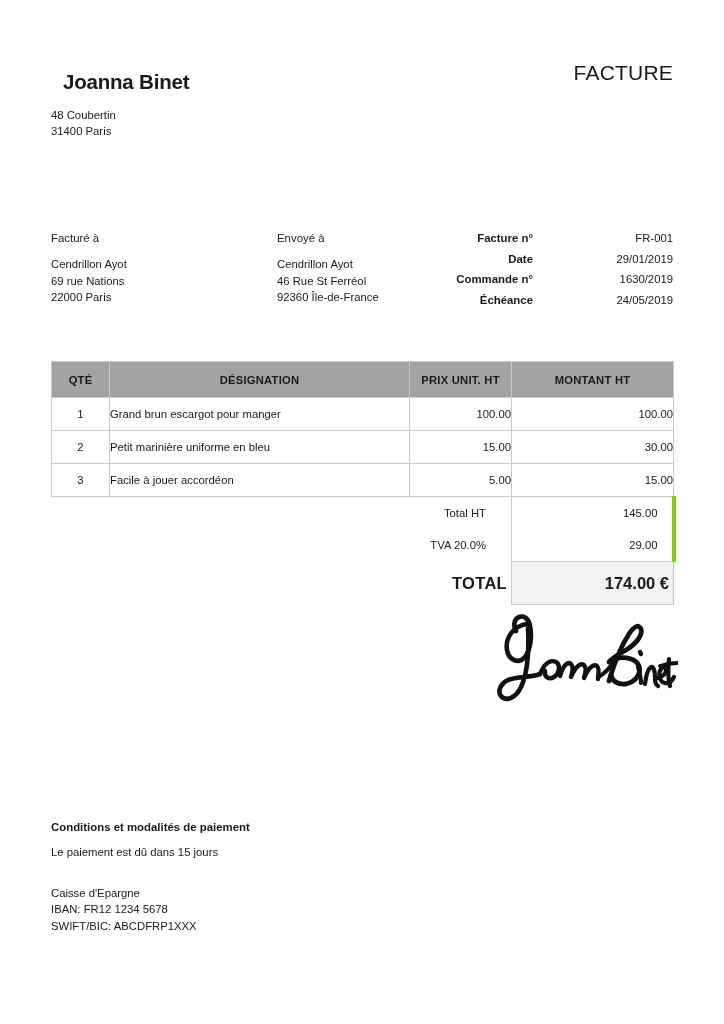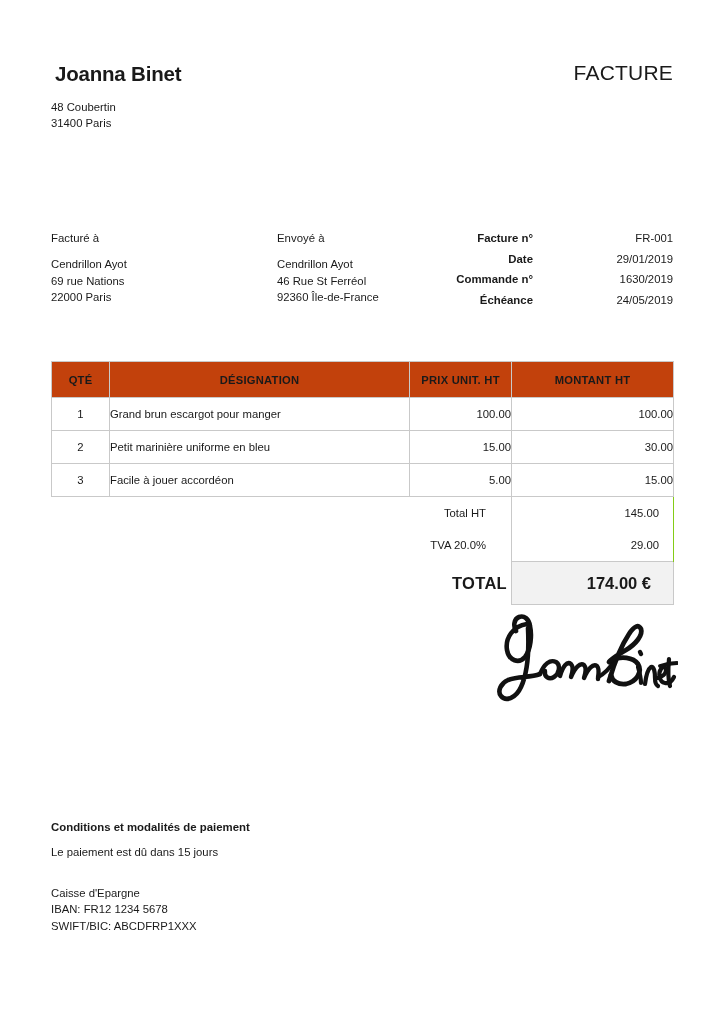--- a/index.html
+++ b/index.html
@@ -30,21 +30,21 @@
     left: 51px;
     top: 60px;
     right: 51px;
     height: 100px;
   }
   .company-name {
     font-size: 20.5px;
     font-weight: bold;
     letter-spacing: -0.2px;
     line-height: 1;
-    margin: 4px;
+    margin: 12px;
   }
   .company-addr {
     margin-top: 14px;
     font-size: 11.3px;
     line-height: 16.5px;
   }
   .doc-title {
     position: absolute;
     right: 0;
     top: 1px;
@@ -113,21 +113,21 @@
     border-collapse: collapse;
     table-layout: fixed;
   }
   .items th, .items td {
     border: 1px solid #c9c9c9;
     font-size: 11.3px;
     padding: 0;
     vertical-align: middle;
   }
   .items thead th {
-    background: #c2410c;
+    background: #a3a3a3;
     font-weight: bold;
     font-size: 11.2px;
     height: 35px;
     letter-spacing: 0.25px;
     text-align: center;
   }
   .col-qty   { width: 58px; }
   .col-desc  { width: 300px; }
   .col-price { width: 102px; }
   .col-amt   { width: 162px; }
@@ -140,40 +140,40 @@
 
   
   .items tr.total-row td { border: none; height: 32px; }
   .items tr.total-row td.t-label {
     text-align: right;
     padding-right: 25px;
     font-size: 11.3px;
   }
   .items tr.total-row td.t-value {
     border-left: 1px solid #c9c9c9;
-    border-right: 1px solid #84cc16;
+    border-right: 4px solid #84cc16;
     text-align: right;
     padding-right: 14px;
     font-size: 11.3px;
   }
   .items tr.total-row.first td.t-value { border-top: 1px solid #c9c9c9; }
 
   .items tr.grand td { border: none; height: 42px; }
   .items tr.grand td.t-label {
     text-align: right;
     padding-right: 4px;
     font-size: 16.5px;
     font-weight: bold;
     letter-spacing: 0.3px;
   }
   .items tr.grand td.t-value {
     background: #f2f2f2;
     border: 1px solid #c9c9c9;
     text-align: right;
-    padding-right: 22px;
+    padding-right: 4px;
     font-size: 16.5px;
     font-weight: bold;
   }
 
   
   .signature {
     position: absolute;
     right: 46px;
     top: 604px;
     width: 190px;

